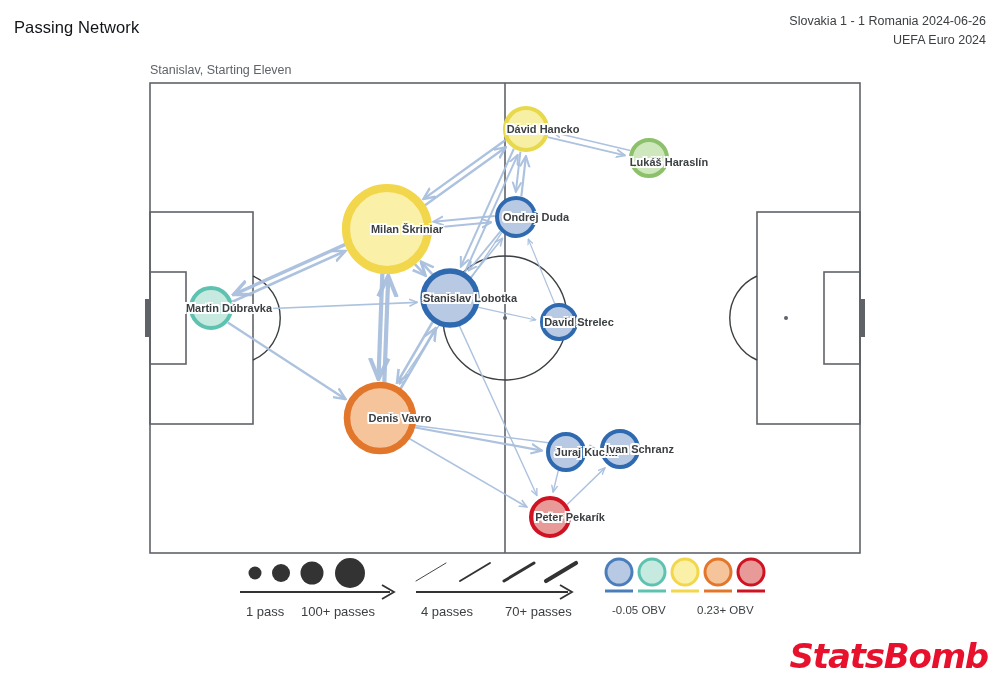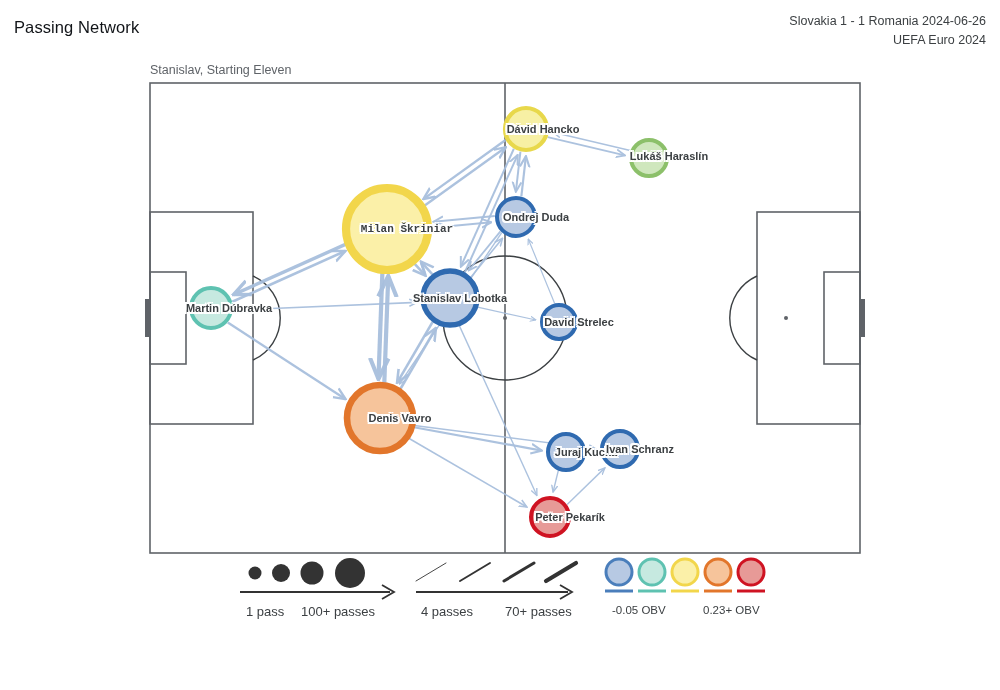--- a/index.html
+++ b/index.html
@@ -177,32 +177,33 @@
         <line x1="671" y1="591" x2="699" y2="591" stroke="#f2d64b" stroke-width="3"></line>
         <circle cx="718" cy="572" r="13" fill="#f6c49b" stroke="#e2762b" stroke-width="3"></circle>
         <line x1="704" y1="591" x2="732" y2="591" stroke="#e2762b" stroke-width="3"></line>
         <circle cx="751" cy="572" r="13" fill="#e79a97" stroke="#cf1322" stroke-width="3"></circle>
         <line x1="737" y1="591" x2="765" y2="591" stroke="#cf1322" stroke-width="3"></line>
       </g>
   </svg>
 
   <div id="labels">
       <div class="node-label" style="left: 209px; top: 308px;">Martin Dúbravka</div>
-      <div class="node-label" style="left: 387px; top: 229px; font-family: Liberation Mono, monospace;">Milan Škriniar</div>
+      <div class="node-label" style="left: 387px; top: 229px;">Milan Škriniar</div>
       <div class="node-label" style="left: 380px; top: 418px;">Denis Vavro</div>
       <div class="node-label" style="left: 550px; top: 517px;">Peter Pekarík</div>
       <div class="node-label" style="left: 523px; top: 129px;">Dávid Hancko</div>
-      <div class="node-label" style="left: 440px; top: 298px;">Stanislav Lobotka</div>
+      <div class="node-label" style="left: 450px; top: 298px;">Stanislav Lobotka</div>
       <div class="node-label" style="left: 516px; top: 217px;">Ondrej Duda</div>
       <div class="node-label" style="left: 566px; top: 452px;">Juraj Kucka</div>
       <div class="node-label" style="left: 620px; top: 449px;">Ivan Schranz</div>
       <div class="node-label" style="left: 559px; top: 322px;">David Strelec</div>
-      <div class="node-label" style="left: 649px; top: 156px;">Lukáš Haraslín</div>
+      <div class="node-label" style="left: 649px; top: 162px;">Lukáš Haraslín</div>
     </div>
 
   <div class="legend-text" style="left:246px;top:604px;">1 pass</div>
   <div class="legend-text" style="left:301px;top:604px;">100+ passes</div>
   <div class="legend-text" style="left:421px;top:604px;">4 passes</div>
   <div class="legend-text" style="left:505px;top:604px;">70+ passes</div>
   <div class="legend-obv" style="left:612px;top:604px;">-0.05 OBV</div>
-  <div class="legend-obv" style="left:697px;top:604px;margin-left:6px;">0.23+ OBV</div>
-
+  <div class="legend-obv" style="left:697px;top:604px;">0.23+ OBV</div>
+
+  <div class="brand">StatsBomb</div>
 </div>
 
 </body></html>

